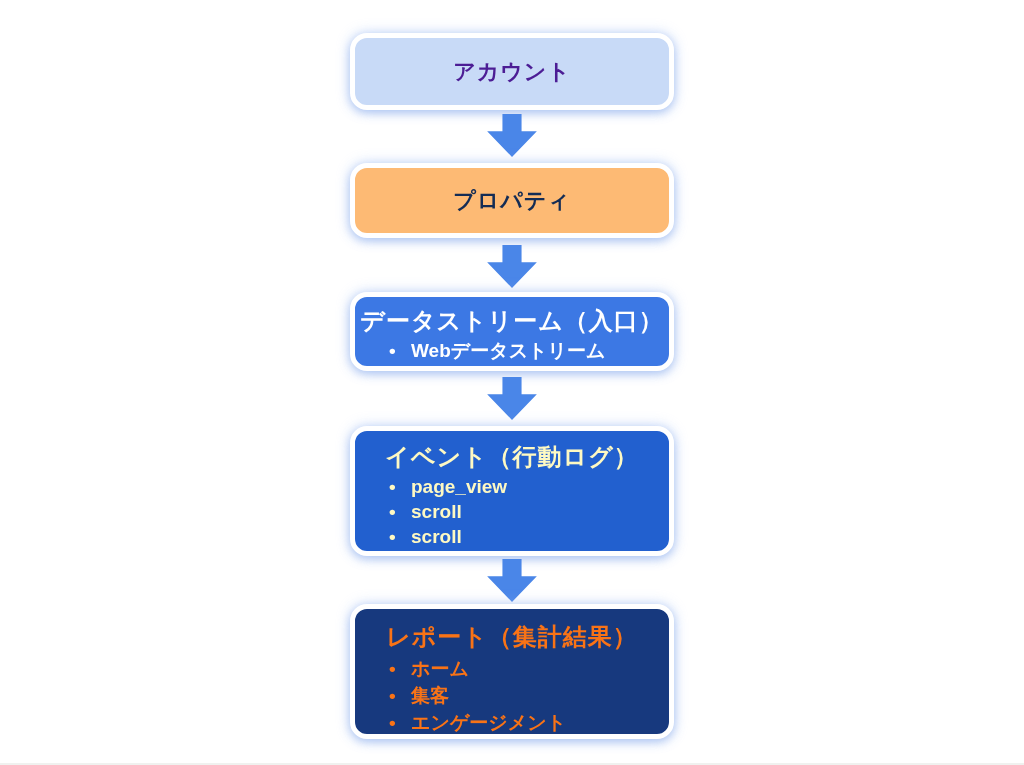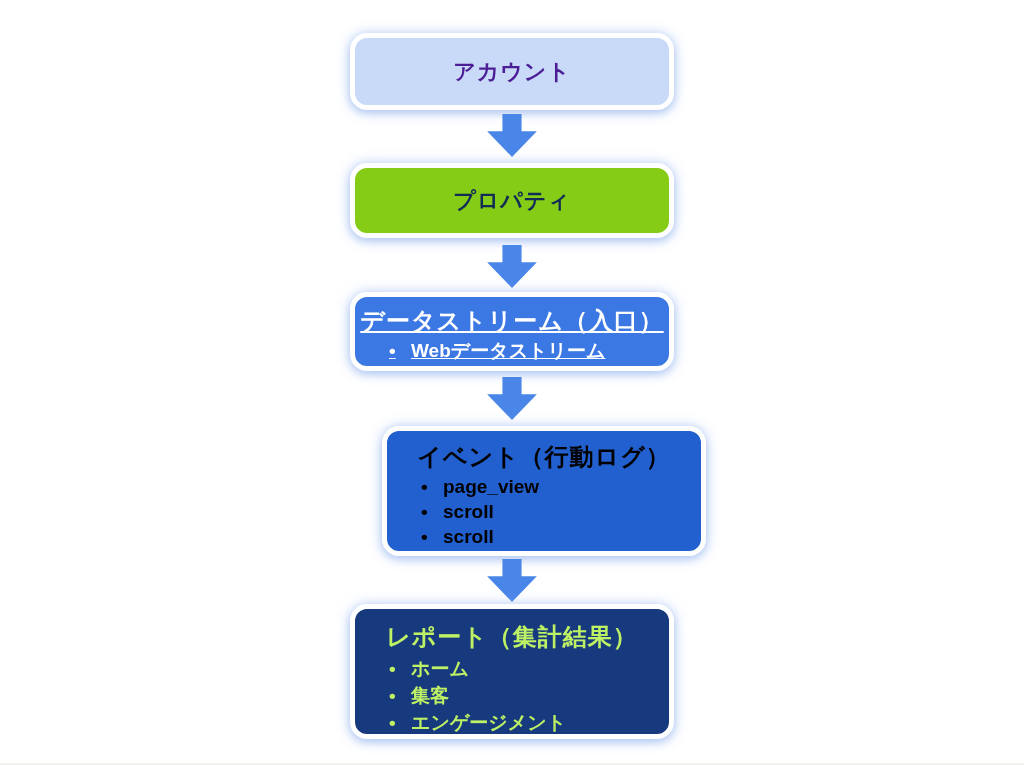--- a/index.html
+++ b/index.html
@@ -20,21 +20,21 @@
     left: 350px;
     width: 324px;
     box-sizing: border-box;
     border: 5px solid #ffffff;
     border-radius: 17px;
     box-shadow: 0 3px 10px rgba(130, 165, 235, 0.55), 0 0 14px rgba(150, 185, 245, 0.45);
     font-weight: 700;
   }
   .box-1 { top: 33px;  height: 77px; }
   .box-2 { top: 163px; height: 75px; }
-  .box-3 { top: 292px; height: 79px; text-decoration: underline; }
+  .box-3 { top: 292px; height: 79px; }
   .box-4 { top: 426px; height: 130px; }
   .box-5 { top: 604px; height: 135px; }
 
   .box-title-2line {
     display: flex;
     flex-direction: column;
     justify-content: center;
     align-items: center;
     height: 100%;
     text-align: center;
@@ -101,21 +101,21 @@
       <span>アカウント</span>
     </div>
   </div>
 
   <div class="flow-arrow arrow-1">
     <svg viewBox="0 0 52 45">
       <path d="M16 0 H36 V18 H52 L26 45 L0 18 H16 Z" style="fill: rgb(74, 134, 232);"></path>
     </svg>
   </div>
 
-  <div class="flow-box box-2" style="background-color: #84cc16; color: rgb(19, 44, 85);">
+  <div class="flow-box box-2" style="background-color: #fdba74; color: rgb(19, 44, 85);">
     <div class="box-title-2line">
       <span>プロパティ</span>
     </div>
   </div>
 
   <div class="flow-arrow arrow-2">
     <svg viewBox="0 0 52 45">
       <path d="M16 0 H36 V18 H52 L26 45 L0 18 H16 Z" style="fill: rgb(74, 134, 232);"></path>
     </svg>
   </div>
@@ -129,21 +129,21 @@
       </div>
     </div>
   </div>
 
   <div class="flow-arrow arrow-3">
     <svg viewBox="0 0 52 45">
       <path d="M16 0 H36 V18 H52 L26 45 L0 18 H16 Z" style="fill: rgb(74, 134, 232);"></path>
     </svg>
   </div>
 
-  <div class="flow-box box-4" style="background-color: rgb(34, 96, 207); color: #000000; margin-left: 32px;">
+  <div class="flow-box box-4" style="background-color: rgb(34, 96, 207); color: #fef9c3;">
     <div class="box-title">イベント（行動ログ）</div>
     <div class="bullet-list">
       <div class="bullet-row">
         <span class="bullet-dot">•</span>
         <span>page_view</span>
       </div>
       <div class="bullet-row">
         <span class="bullet-dot">•</span>
         <span>scroll</span>
       </div>
@@ -153,21 +153,21 @@
       </div>
     </div>
   </div>
 
   <div class="flow-arrow arrow-4">
     <svg viewBox="0 0 52 45">
       <path d="M16 0 H36 V18 H52 L26 45 L0 18 H16 Z" style="fill: rgb(74, 134, 232);"></path>
     </svg>
   </div>
 
-  <div class="flow-box box-5" style="background-color: rgb(23, 57, 126); color: #bef264;">
+  <div class="flow-box box-5" style="background-color: rgb(23, 57, 126); color: #f97316;">
     <div class="box-title">レポート（集計結果）</div>
     <div class="bullet-list">
       <div class="bullet-row">
         <span class="bullet-dot">•</span>
         <span>ホーム</span>
       </div>
       <div class="bullet-row">
         <span class="bullet-dot">•</span>
         <span>集客</span>
       </div>

